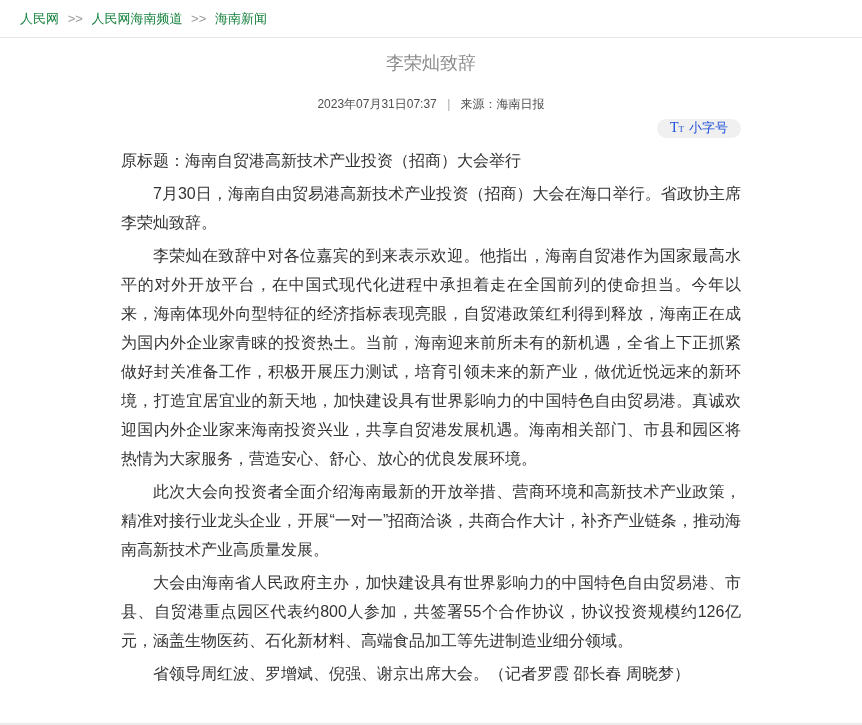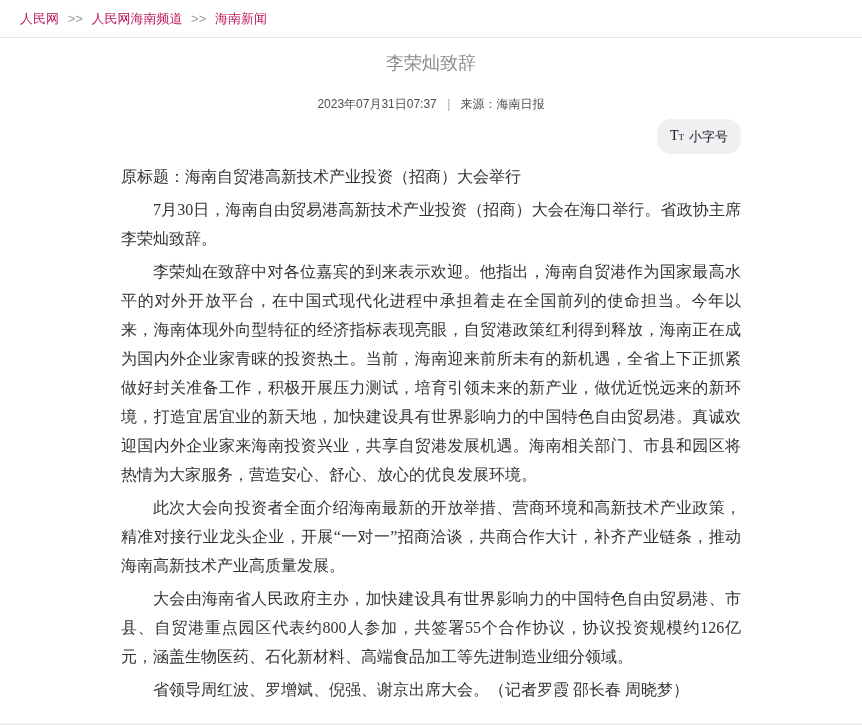--- a/index.html
+++ b/index.html
@@ -12,21 +12,21 @@
     overflow: hidden;
     position: relative;
   }
   .breadcrumb {
     padding: 10px 20px 9px 20px;
     font-size: 13px;
     color: #9a9a9a;
     border-bottom: 1px solid #e8e8e8;
     white-space: nowrap;
   }
-  .breadcrumb .crumb { color: #be185d; cursor: pointer; }
+  .breadcrumb .crumb { color: #15803d; cursor: pointer; }
   .breadcrumb .sep { margin: 0 5px; color: #9a9a9a; }
   .content {
     width: 620px;
     margin: 0 auto;
   }
   .title {
     margin: 27px 0 0 0;
     text-align: center;
     font-size: 25px;
     line-height: 33px;
@@ -48,39 +48,39 @@
   }
   .meta .meta-sep { color: #aaaaaa; margin: 0 7px; }
   .toolbar {
     display: flex;
     justify-content: flex-end;
     margin-top: 6px;
   }
   .font-pill {
     background: #f0f0f0;
     border-radius: 14px;
-    padding: 8px 13px;
+    padding: 0 13px;
     font-size: 13px;
-    color: #0f172a;
+    color: #1d4ed8;
     display: inline-flex;
-    align-items: center;
+    align-items: flex-start;
     cursor: pointer;
     line-height: 17px;
   }
   .tt-icon { margin-right: 5px; letter-spacing: 0; }
   .tt-icon .t-large { font-size: 14px; font-family: "Liberation Serif", "DejaVu Serif", serif; }
   .tt-icon .t-small { font-size: 9px;  font-family: "Liberation Serif", "DejaVu Serif", serif; }
   .article {
     margin-top: 8px;
     font-size: 16px;
     line-height: 29px;
     color: #333333;
     text-align: justify;
   }
-  .article p { margin: 4px 0; font-family: Liberation Serif, serif; }
+  .article p { margin: 4px 0; }
   .article p.indent { text-indent: 2em; }
   .bottom-line {
     position: absolute;
     left: 0; right: 0; bottom: 0;
     height: 2px;
     background: #ececec;
   }
 </style>
 </head>
 <body>

